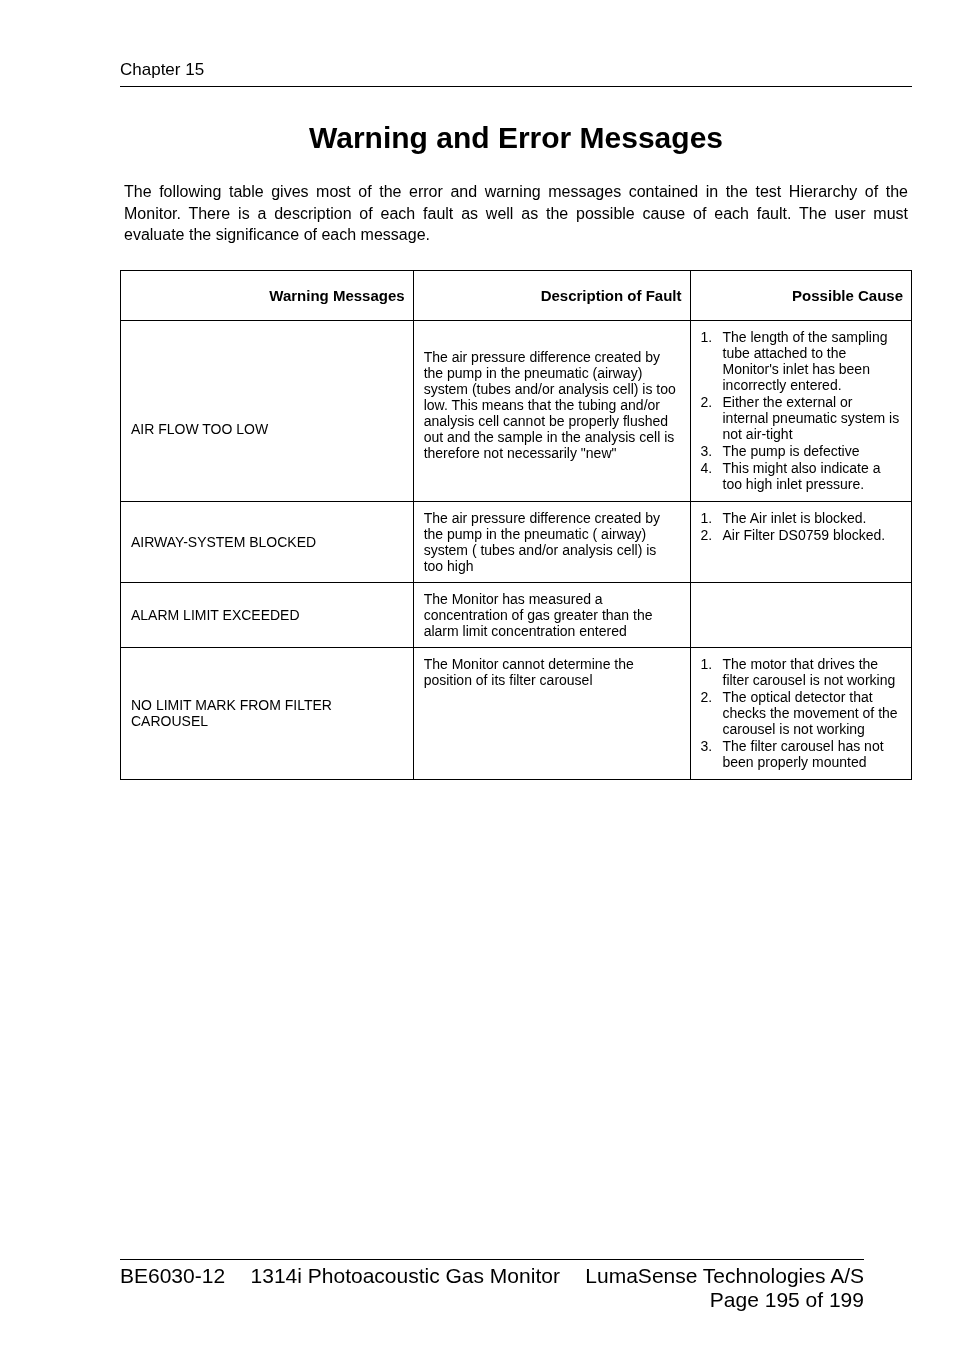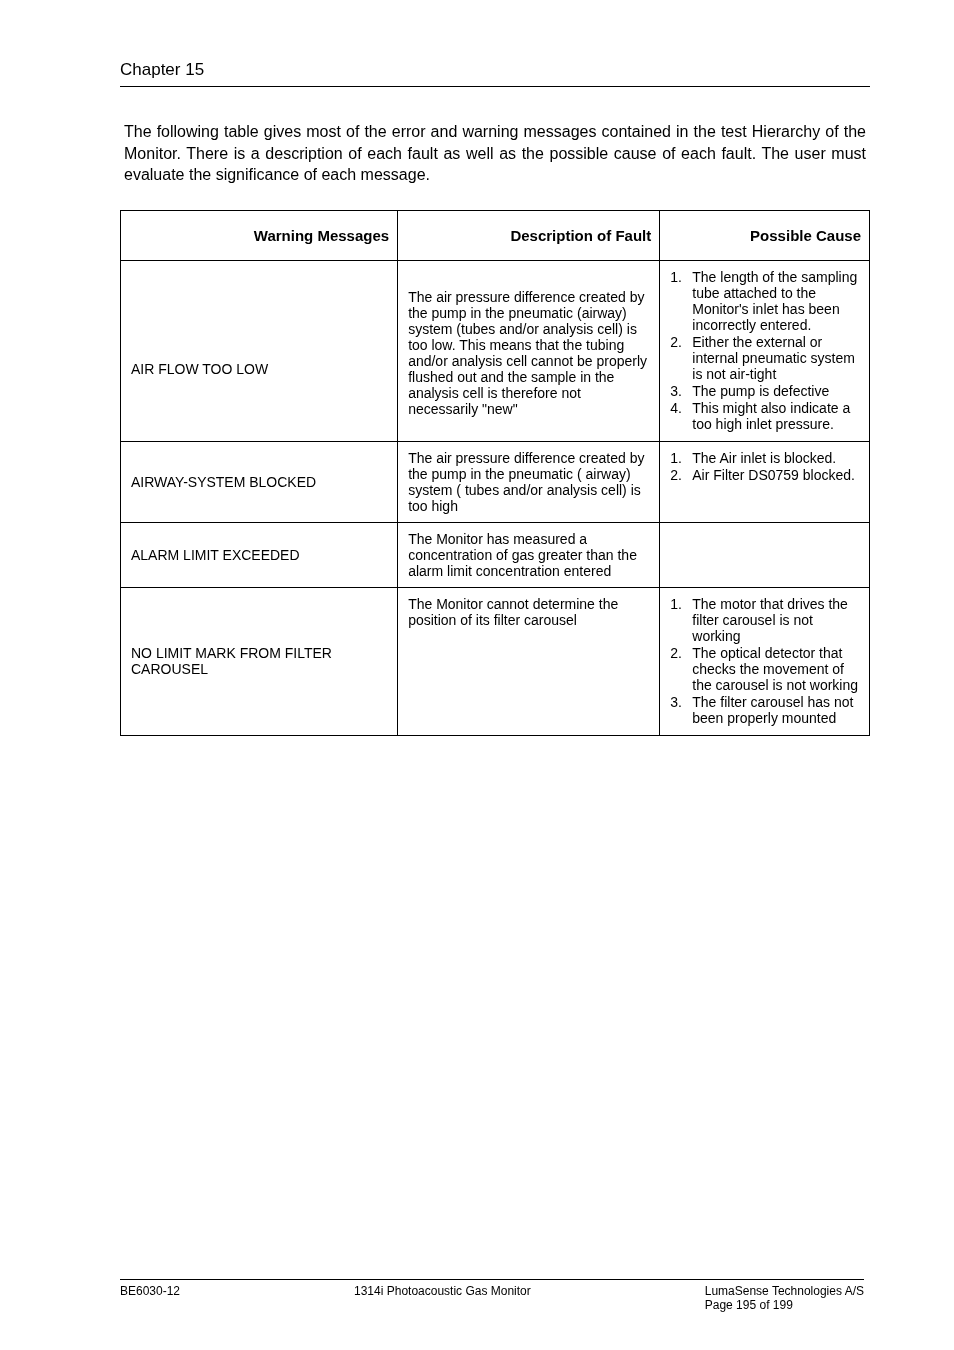--- a/index.html
+++ b/index.html
@@ -1,44 +1,45 @@
 <!DOCTYPE html>
 <html><head>
 <meta charset="utf-8">
 <style>
   * { box-sizing: border-box; margin: 0; padding: 0; }
   html, body { width: 954px; height: 1350px; background: #fff; font-family: Verdana, Geneva, sans-serif; color: #000; }
-  .page { width: 954px; height: 1350px; position: relative; padding: 60px 84px 40px 120px; }
+  .page { width: 954px; height: 1350px; position: relative; padding: 60px 42px 40px 120px; }
   .chapter { font-size: 17px; margin-bottom: 6px; }
   .hr { border: none; border-top: 1.5px solid #000; margin-bottom: 34px; }
   .title { font-family: Verdana, Geneva, sans-serif; font-size: 30px; font-weight: bold; text-align: center; margin-bottom: 26px; }
   .intro { font-size: 16px; text-align: justify; margin: 0 4px 24px 4px; line-height: 1.35; }
   table { width: 100%; border-collapse: collapse; table-layout: fixed; }
   th, td { border: 1.5px solid #000; vertical-align: top; }
   th { font-weight: bold; font-size: 15px; text-align: right; padding: 16px 8px; }
   td { font-size: 14px; padding: 8px 10px; }
   col.c1 { width: 37%; }
   col.c2 { width: 35%; }
   col.c3 { width: 28%; }
   .wm { vertical-align: middle; }
   ol.cause { list-style: none; padding-left: 0; margin: 0; }
   ol.cause li { display: flex; align-items: flex-start; margin-bottom: 1px; }
   ol.cause li .num { width: 22px; flex-shrink: 0; }
   ol.cause li .txt { flex: 1; }
   .footer { position: absolute; bottom: 38px; left: 120px; right: 90px; }
   .fhr { border: none; border-top: 1.5px solid #000; margin-bottom: 4px; }
-  .frow { display: flex; justify-content: space-between; font-size: 12px; }
-  .fright { }
+  .frow { display: flex; justify-content: space-between; font-size: 21px; }
+  .fright { text-align: right; }
 </style>
 </head>
 <body>
 
 <div class="page">
   <div class="chapter">Chapter 15</div>
   <hr class="hr">
+  <h1 class="title">Warning and Error Messages</h1>
   <p class="intro">The following table gives most of the error and warning messages contained in the test Hierarchy of the Monitor. There is a description of each fault as well as the possible cause of each fault. The user must evaluate the significance of each message.</p>
 
   <table>
     <colgroup>
         <col class="c1">
         <col class="c2">
         <col class="c3">
       </colgroup>
     <thead>
       <tr>

